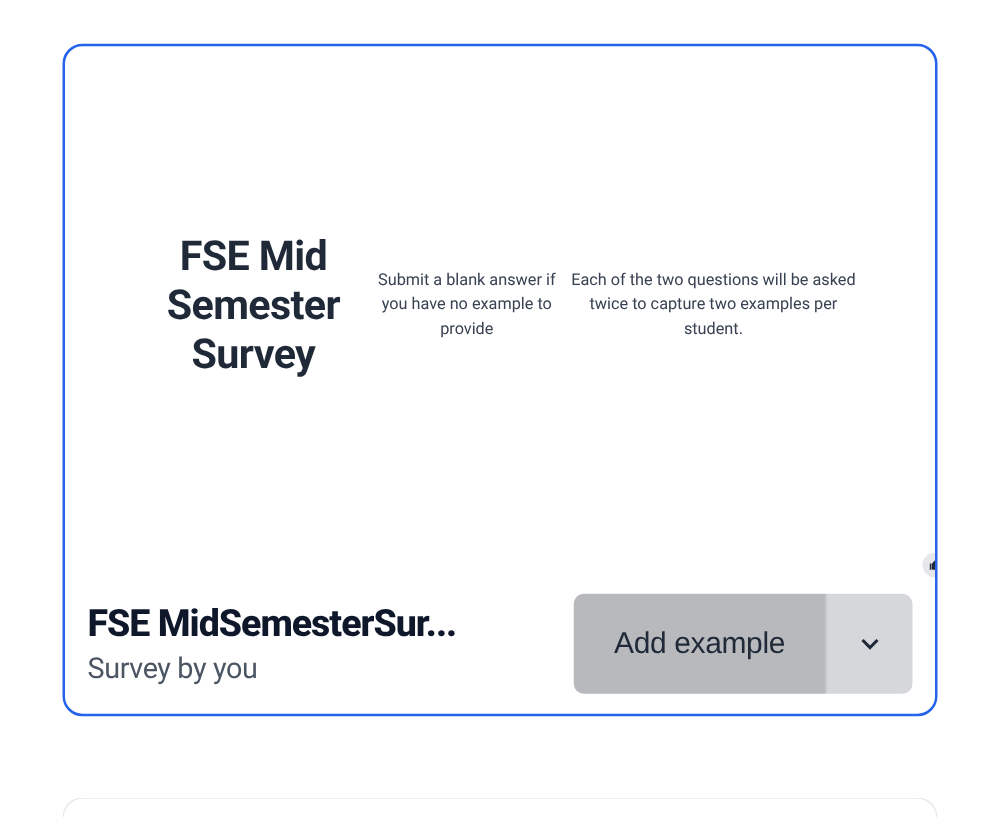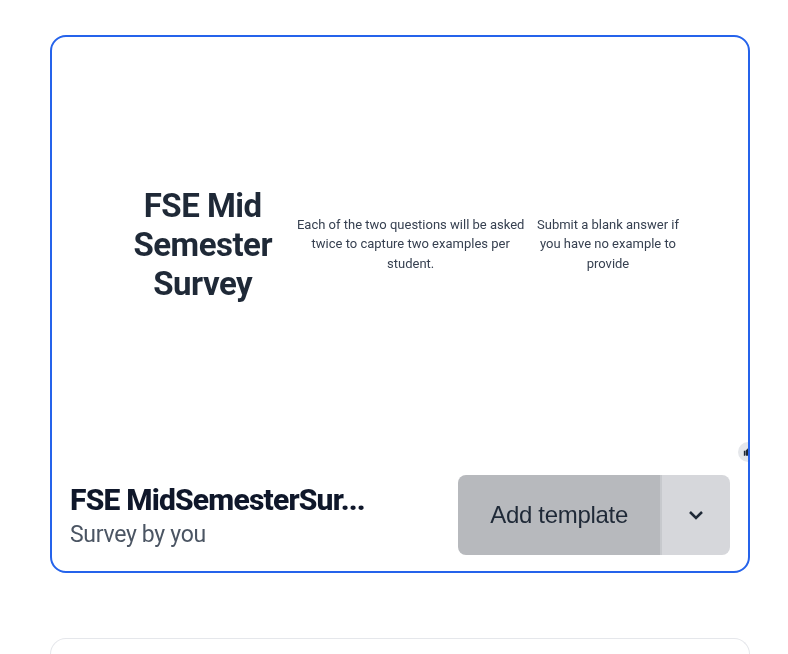--- a/index.html
+++ b/index.html
@@ -139,35 +139,35 @@
       border-radius: 16px 16px 0 0;
       background: #ffffff;
     }
   </style>
 </head>
 <body>
 
 <div class="card">
   <div class="preview-area">
     <h1 class="preview-title">FSE Mid Semester Survey</h1>
+    <p class="preview-desc-line">Submit a blank answer if you have no example to provide</p>
     <p class="preview-desc-line">Each of the two questions will be asked twice to capture two examples per student.</p>
-    <p class="preview-desc-line">Submit a blank answer if you have no example to provide</p>
     <div class="thumb-badge">
       <svg viewBox="0 0 24 24">
           <path d="M2 21h3V9H2v12zm19-11c0-1.1-.9-2-2-2h-5.3l.8-3.8v-.3c0-.4-.2-.8-.4-1.1L13 2 6.6 8.4c-.4.4-.6.9-.6 1.4V19c0 1.1.9 2 2 2h8c.8 0 1.5-.5 1.8-1.2l2.9-6.8c.1-.2.1-.5.1-.7V10z"></path>
         </svg>
     </div>
   </div>
   <div class="card-footer">
     <div class="footer-text">
       <div class="footer-title">FSE MidSemesterSur...</div>
       <div class="footer-subtitle">Survey by you</div>
     </div>
     <div class="button-group">
-      <button class="add-button">Add template</button>
+      <button class="add-button">Add example</button>
       <button class="dropdown-button">
         <svg viewBox="0 0 24 24">
           <polyline points="6 9 12 15 18 9"></polyline>
         </svg>
       </button>
     </div>
   </div>
 </div>
 
 <div class="next-card-peek"></div>

